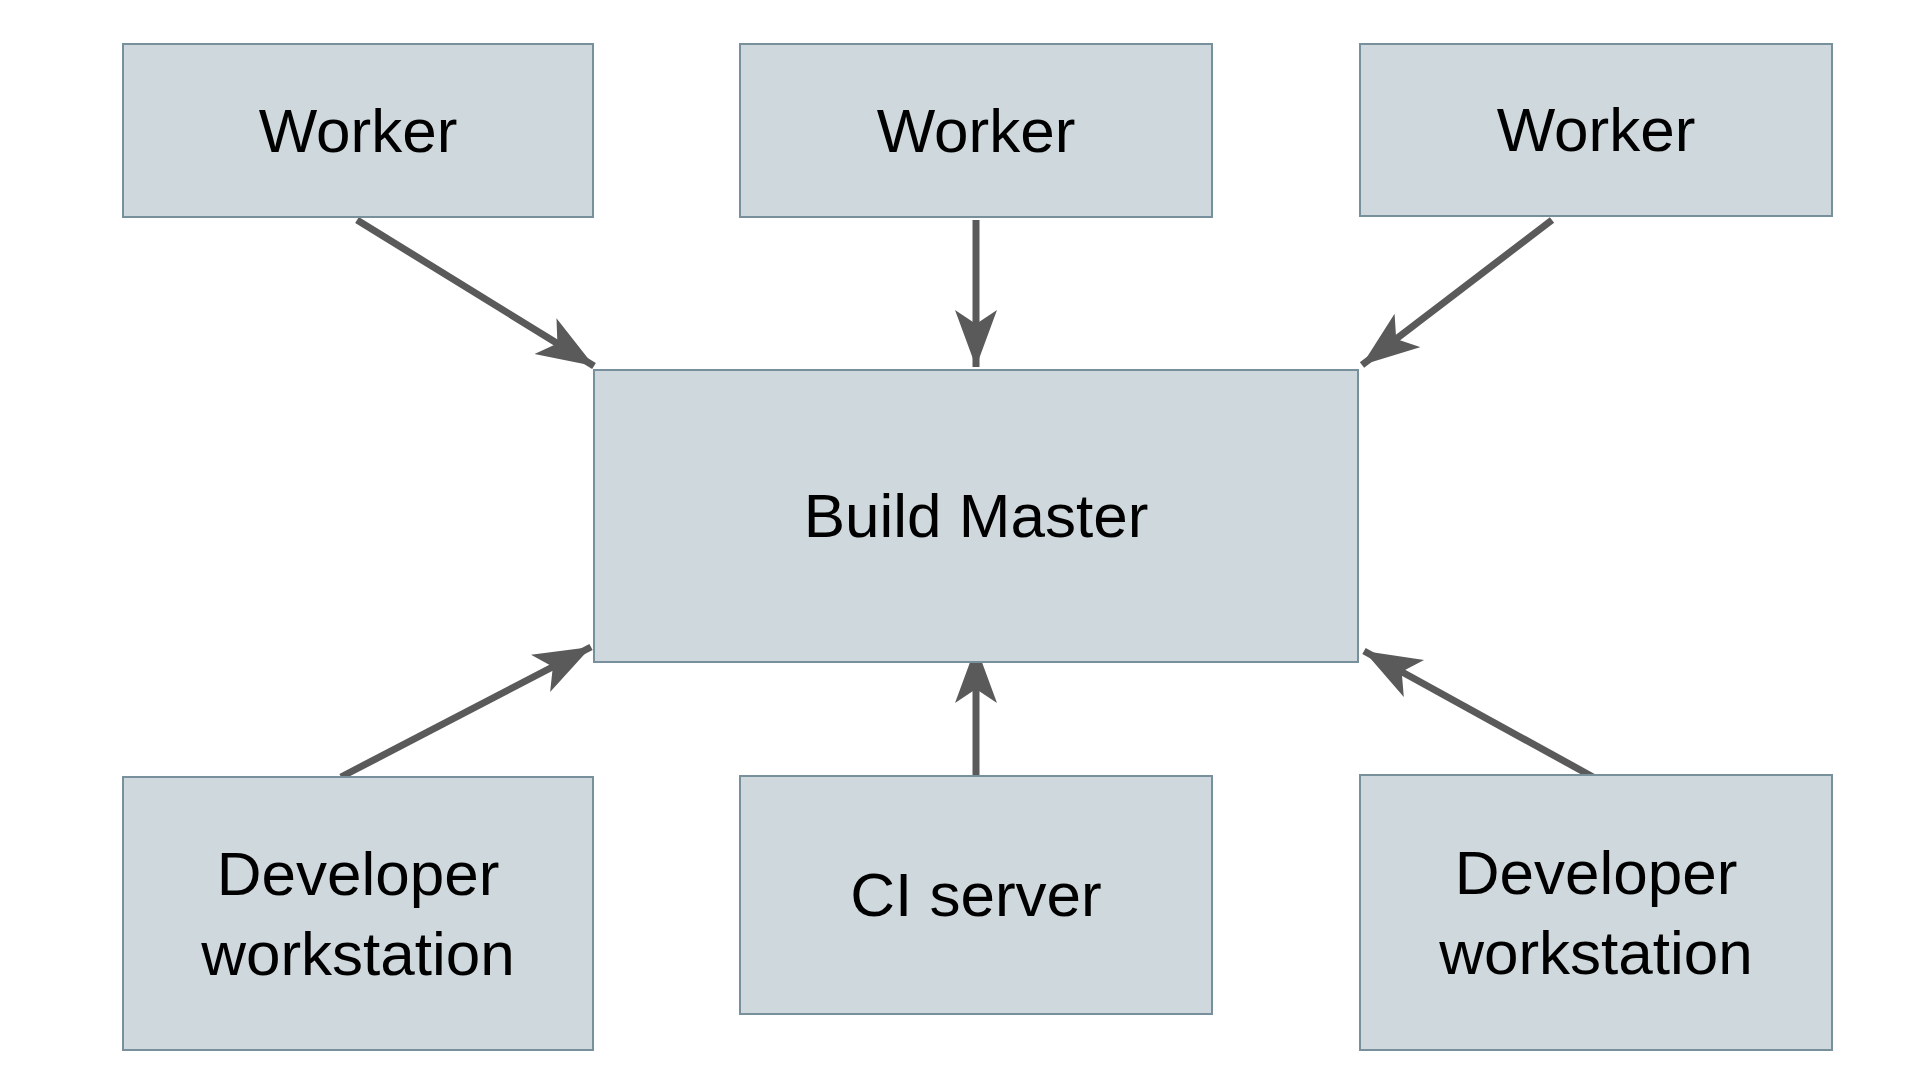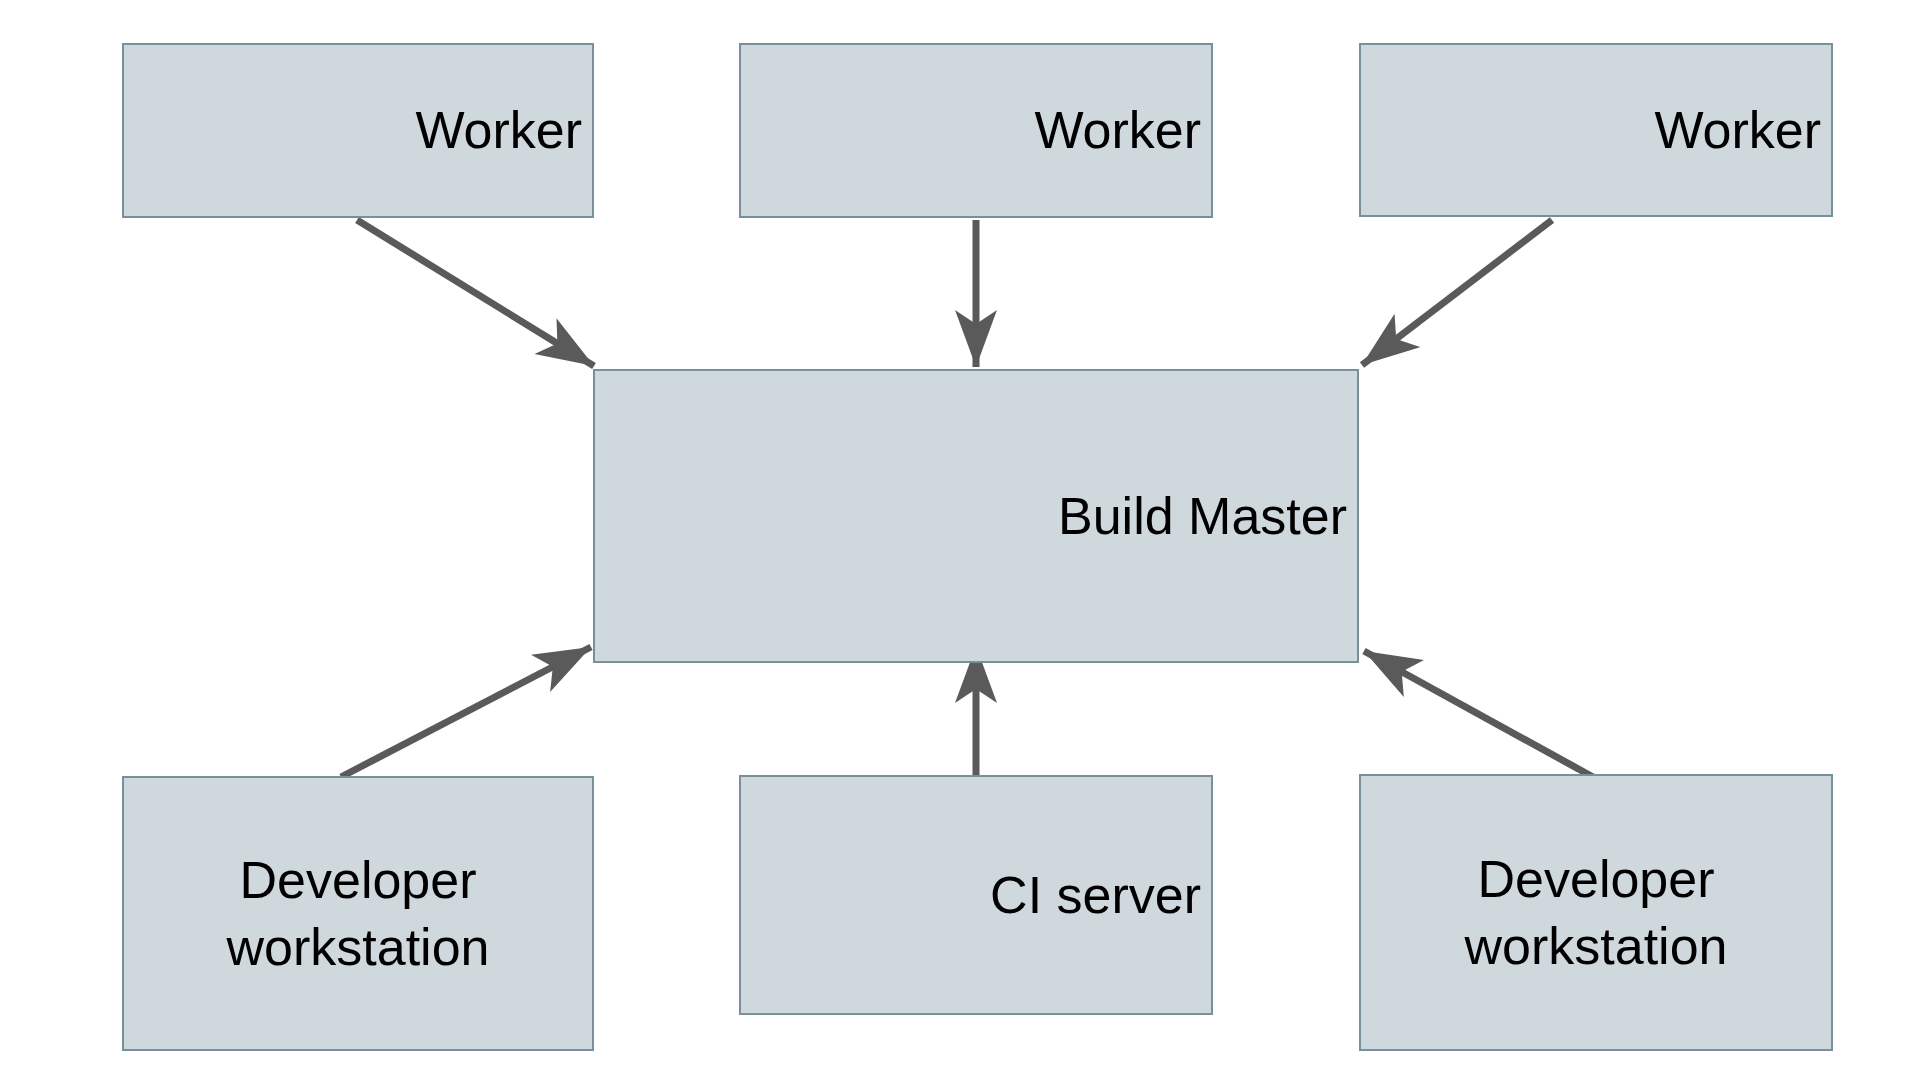--- a/index.html
+++ b/index.html
@@ -29,24 +29,24 @@
   .arrowhead-path {
     fill: var(--arrow, #5a5a5a);
   }
   .node {
     position: absolute;
     box-sizing: border-box;
     background: var(--fill, #cfd8dc);
     border: 2px solid var(--border, #78909c);
     display: flex;
     align-items: center;
-    justify-content: flex-end;
+    justify-content: center;
     text-align: center;
     color: var(--text, #000000);
-    font-size: 52px;
+    font-size: 62px;
     line-height: 1.28;
   }
   .node .label {
     display: block;
     padding: 0 10px;
   }
   
   #node-worker-left          { left: 122px;  top: 43px;  width: 472px; height: 175px; }
   #node-worker-center        { left: 739px;  top: 43px;  width: 474px; height: 175px; }
   #node-worker-right         { left: 1359px; top: 43px;  width: 474px; height: 174px; }

